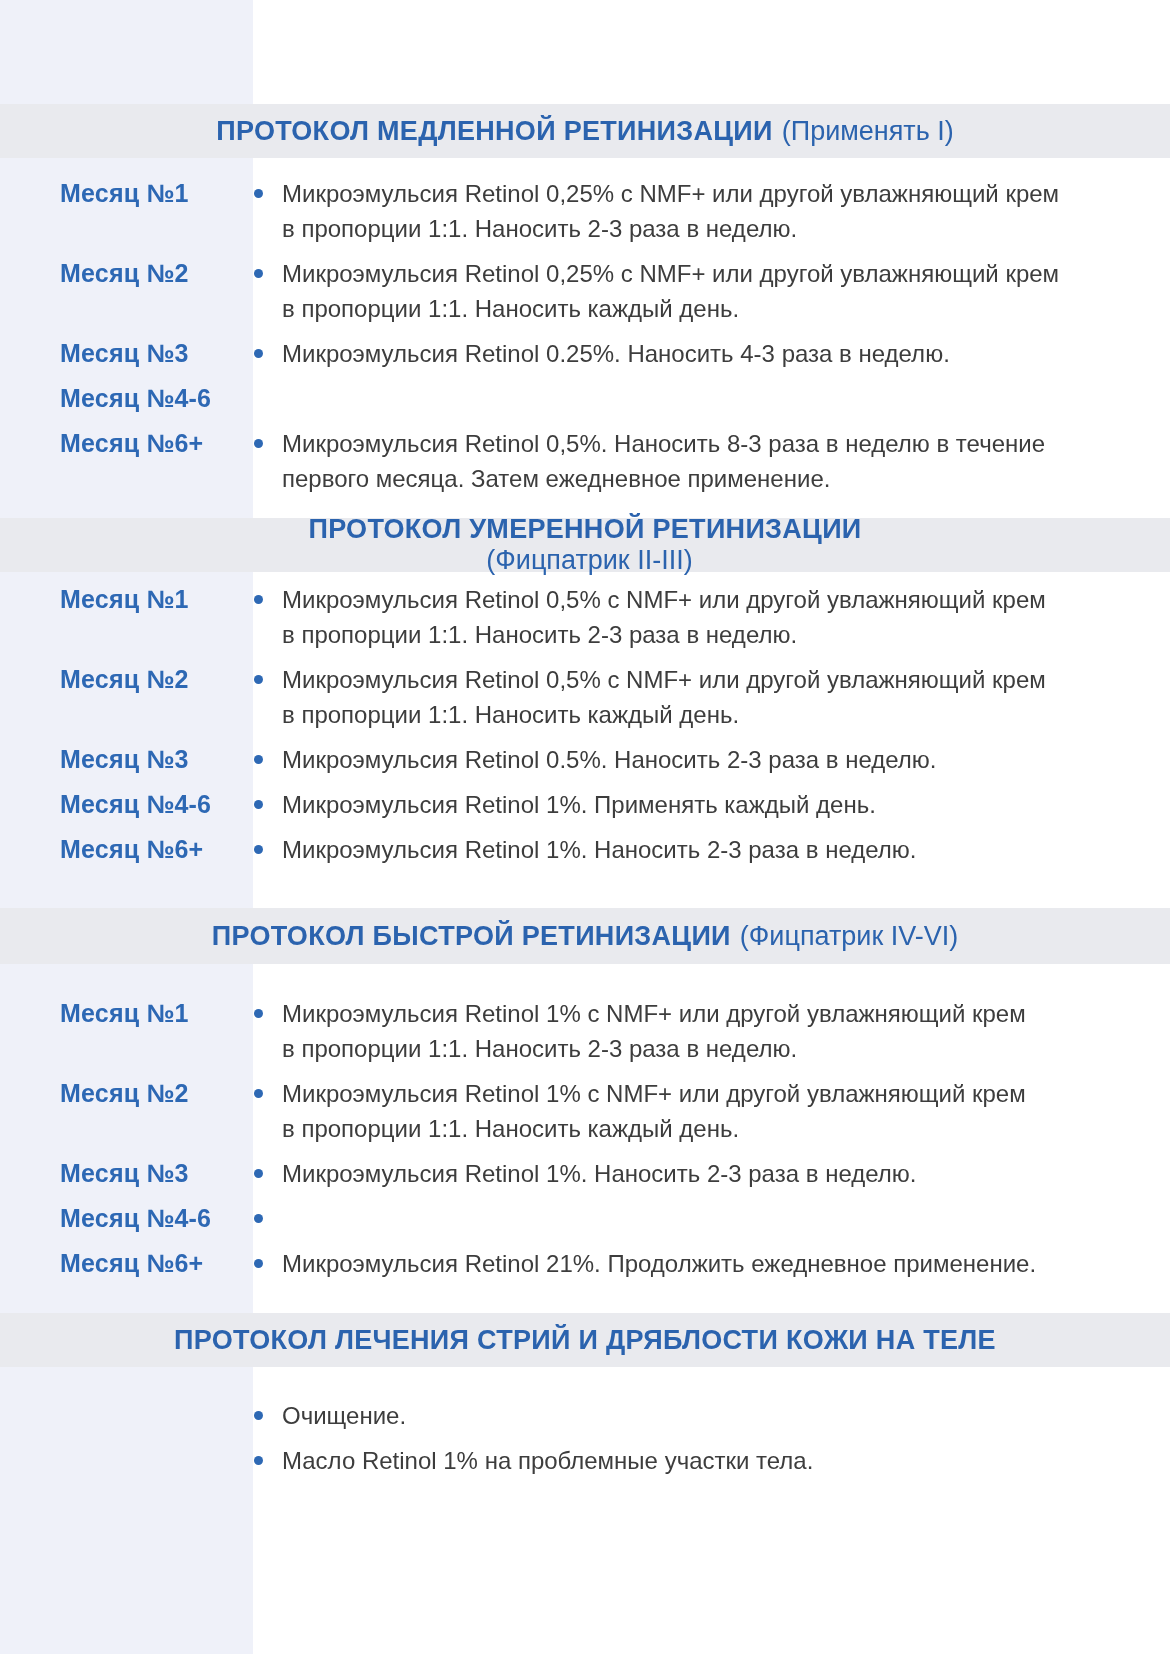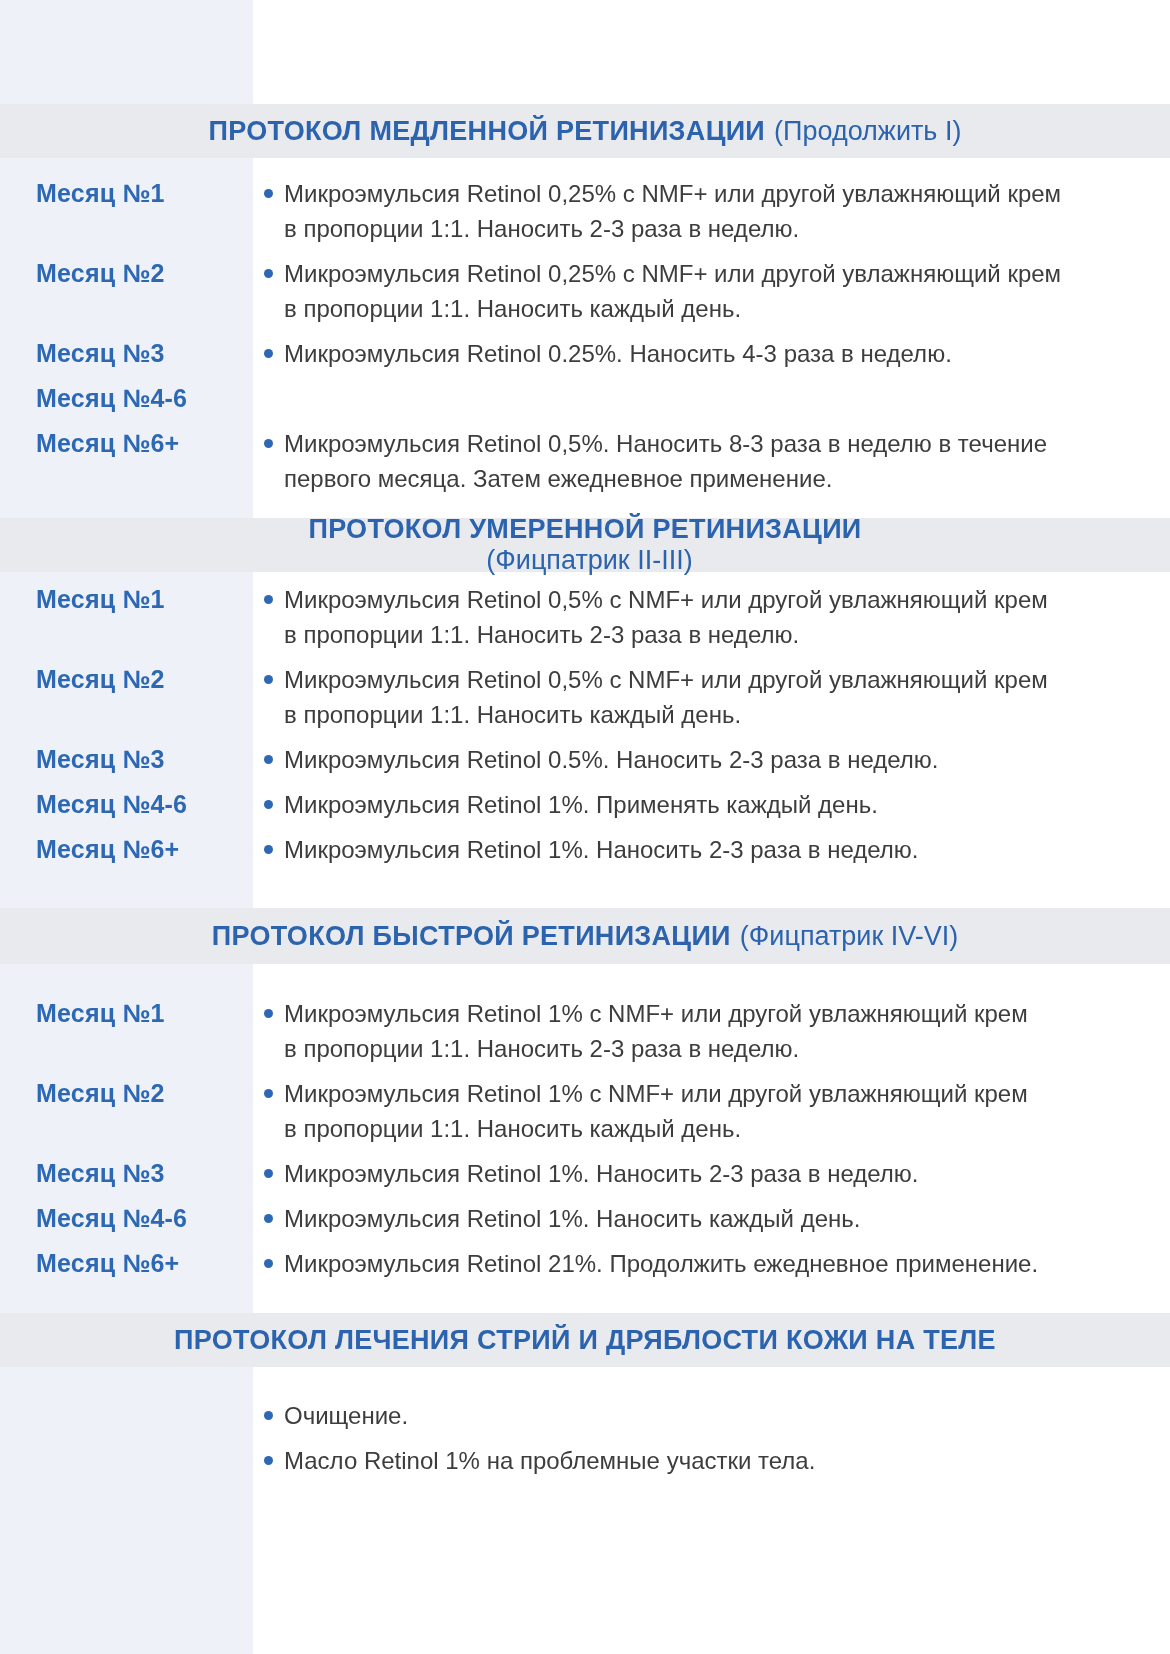--- a/index.html
+++ b/index.html
@@ -42,47 +42,47 @@
     font-size:27px;font-weight:400;margin-left:9px;
   }
   .band .s-note:empty{margin-left:0;}
   .rows-group{position:absolute;left:0;width:100%;}
   .rows-1{top:176px;}
   .rows-2{top:582px;}
   .rows-3{top:996px;}
   .rows-4{top:1398px;}
   .row{display:flex;margin-bottom:10px;}
   .row-label{
-    flex:none;width:253px;box-sizing:border-box;padding-left:36px;
+    flex:none;width:253px;box-sizing:border-box;padding-left:60px;
     color:var(--c-label,#2d68b4);
     font-size:25px;font-weight:700;line-height:35px;
     letter-spacing:.2px;
   }
-  .row-content{flex:1;display:flex;padding-left:11px;}
+  .row-content{flex:1;display:flex;padding-left:1px;gap:8px;}
   .bullet-dot{
     flex:none;width:9px;height:9px;border-radius:50%;
     background:var(--c-label,#2d68b4);
     margin-top:13px;margin-right:11px;
   }
   .bullet-text{
     color:var(--c-body,#3d3d3d);
     font-size:24px;line-height:35px;
     white-space:pre-line;
   }
 </style>
 </head>
 <body>
 
 <div class="page">
   <div class="left-col"></div>
 
 
   <div class="band band-1">
     <span class="s-title">ПРОТОКОЛ МЕДЛЕННОЙ РЕТИНИЗАЦИИ</span>
-    <span class="s-note">(Продолжить I)</span>
+    <span class="s-note">(Применять I)</span>
   </div>
   <div class="rows-group rows-1">
   <div class="row">
     <div class="row-label">Месяц №1</div>
     <div class="row-content">
       <span class="bullet-dot"></span>
       <span class="bullet-text">Микроэмульсия Retinol 0,25% с NMF+ или другой увлажняющий крем
 в пропорции 1:1. Наносить 2-3 раза в неделю.</span>
     </div>
   </div>
@@ -194,21 +194,20 @@
     <div class="row-content">
       <span class="bullet-dot"></span>
       <span class="bullet-text">Микроэмульсия Retinol 1%. Наносить 2-3 раза в неделю.</span>
     </div>
   </div>
 
   <div class="row">
     <div class="row-label">Месяц №4-6</div>
     <div class="row-content">
       <span class="bullet-dot"></span>
-      <span class="bullet-text">Микроэмульсия Retinol 1%. Наносить каждый день.</span>
     </div>
   </div>
 
   <div class="row">
     <div class="row-label">Месяц №6+</div>
     <div class="row-content">
       <span class="bullet-dot"></span>
       <span class="bullet-text">Микроэмульсия Retinol 21%. Продолжить ежедневное применение.</span>
     </div>
   </div>

